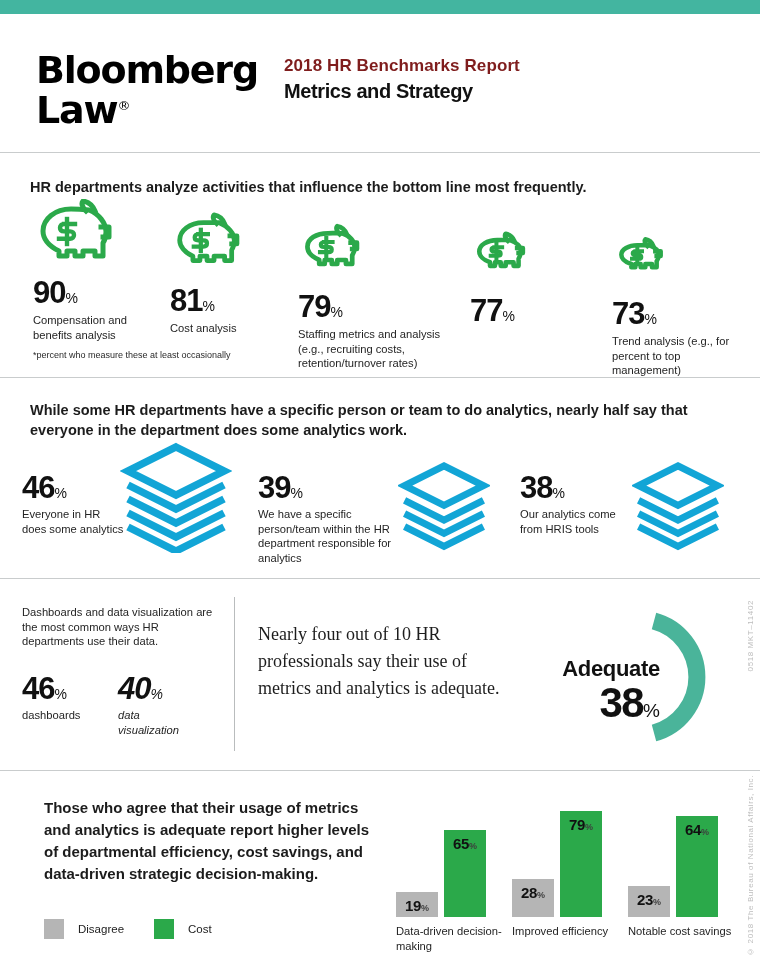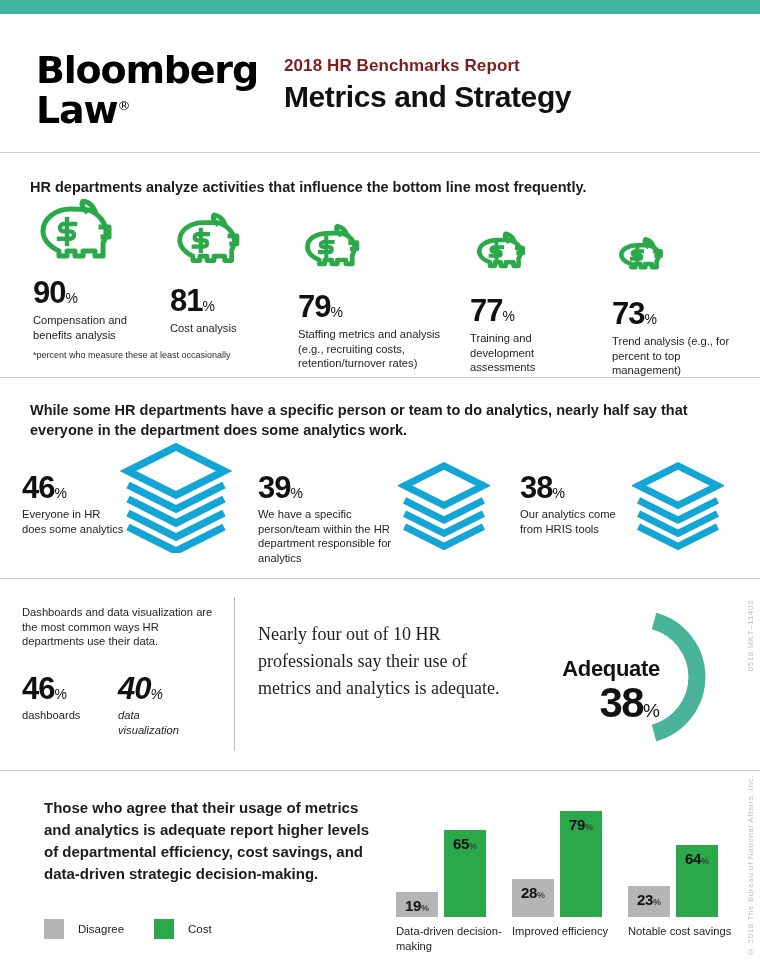--- a/index.html
+++ b/index.html
@@ -16,21 +16,21 @@
 
   
   .header{position:absolute;left:0;top:14px;width:760px;height:138px;}
   .logo{position:absolute;left:36px;top:38px;width:210px;
         font-family:"DejaVu Sans", sans-serif;font-weight:700;
         font-size:38px;line-height:36px;letter-spacing:-1.2px;color:#000;}
   .logo .l2{display:block;}
   .logo .reg{font-size:13px;vertical-align:13px;font-weight:400;}
   .hdr-kicker{position:absolute;left:284px;top:42px;font-size:17px;font-weight:700;
               color:#7f1d1d;letter-spacing:.1px;}
-  .hdr-title{position:absolute;left:284px;top:66px;font-size:30px;font-weight:700;
+  .hdr-title{position:absolute;left:284px;top:66px;font-size:20px;font-weight:700;
              color:#111;letter-spacing:-.4px;}
 
   .rule{position:absolute;left:0;width:760px;height:1px;background:#c9cccd;}
 
   
   .lead{font-size:14.5px;font-weight:700;color:#1c1c1c;line-height:20px;}
   .body-txt{font-size:11.2px;line-height:14.5px;color:#242424;}
 
   .bignum{font-weight:700;color:#111;letter-spacing:-1px;}
   .pct{font-weight:400;letter-spacing:0;}
@@ -170,21 +170,20 @@
           <path d="M53 19 C49 15 48 11 50 9 C56 10 60 14 62 19"></path>
           <path d="M56 18 C65 21 71 27 71 33 C71 37 70 41 68 44 L68 54 L61 54 L61 49 L50 49 L50 54 L43 54 L43 49 L35 49 L35 54 L28 54 L28 49 C19 46 13 40 13 34 C13 25 24 18 38 18 C44 18 50 17.4 56 18 Z"></path>
           <path d="M66 29 L74 29 L74 36 L68 36"></path>
         </g>
         <g fill="none" stroke="#2ba94a" stroke-width="5.6" stroke-linecap="square">
           <path d="M34 28 L45 28 M34 28 C31.5 28 30 29.3 30 31 C30 32.7 31.5 34 34 34 L39 34 C41.5 34 43 35.3 43 37 C43 38.8 41.5 40 39 40 L29 40"></path>
           <path d="M37 23 L37 45"></path>
         </g>
       </svg>
       <div class="num bignum"><span>77</span><span class="pct">%</span></div>
-      <div class="lbl body-txt">Training and development assessments</div>
     </div>
 
     <div class="pigcol" style="left:612px;width:135px;">
       <svg class="pig-svg" width="56" height="72" viewBox="0 0 84 72" style="margin-top:21px;">
         <g fill="none" stroke="#2ba94a" stroke-width="6.8" stroke-linejoin="round" stroke-linecap="square">
           <path d="M53 21 C49 17 48 13 50 11 C56 12 60 16 62 21"></path>
           <path d="M56 20 C65 23 70 28 70 34 C70 38 69 41 67 44 L67 53 L60 53 L60 48 L50 48 L50 53 L43 53 L43 48 L35 48 L35 53 L29 53 L29 48 C20 45 14 40 14 34 C14 26 25 20 38 20 C44 20 50 19.4 56 20 Z"></path>
           <path d="M65 29 L73 29 L73 36 L67 36"></path>
         </g>
         <g fill="none" stroke="#2ba94a" stroke-width="6" stroke-linecap="square">
@@ -299,21 +298,21 @@
           </div>
           <div class="bar" style="left: 48px; height: 105.86px; background: rgb(43, 169, 74);">
             <div class="v">79<span class="pct">%</span></div>
           </div>
           <div class="cat">Improved efficiency</div>
         </div>
         <div class="grp" style="left: 232px;">
           <div class="bar" style="left: 0px; height: 30.82px; background: rgb(181, 181, 181);">
             <div class="v">23<span class="pct">%</span></div>
           </div>
-          <div class="bar" style="left: 48px; height: 72px; background: rgb(43, 169, 74);">
+          <div class="bar" style="left: 48px; height: 101px; background: rgb(43, 169, 74);">
             <div class="v">64<span class="pct">%</span></div>
           </div>
           <div class="cat">Notable cost savings</div>
         </div>
       </div>
   </div>
 
   <div class="sidetxt" id="side-code">0518  MKT–11402</div>
   <div class="sidetxt" id="side-copy">© 2018 The Bureau of National Affairs, Inc.</div>
 

